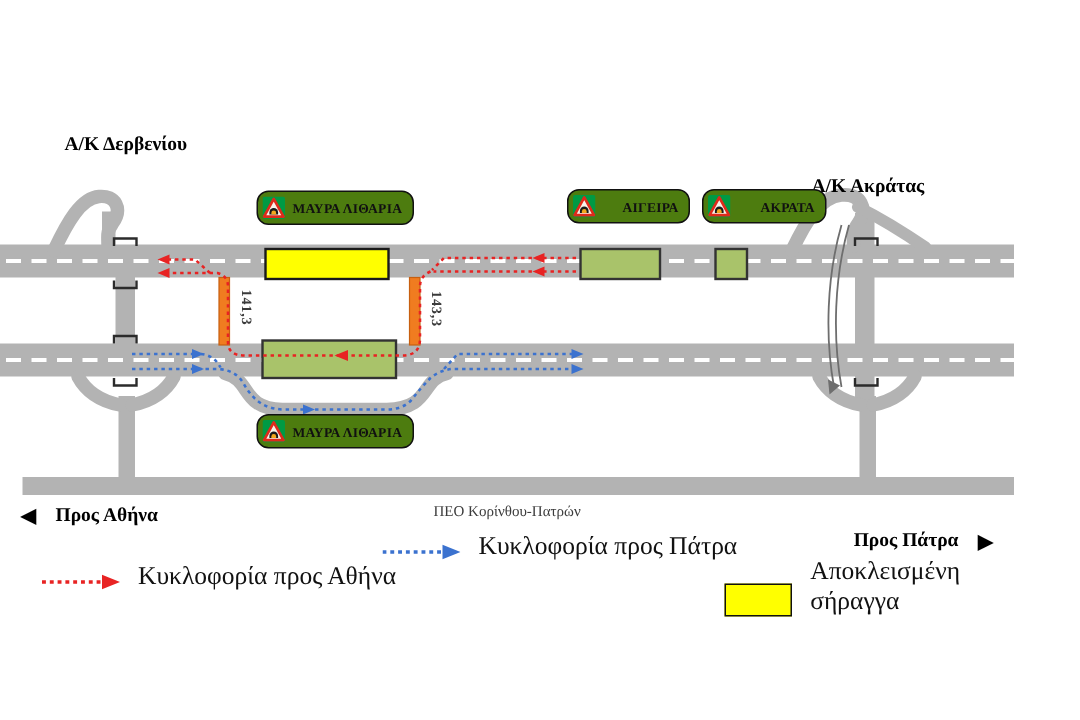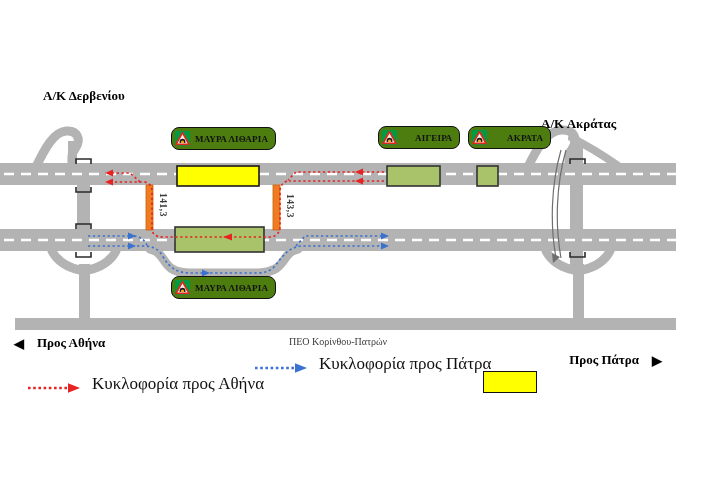--- a/index.html
+++ b/index.html
@@ -204,15 +204,16 @@
       <svg width="52" height="12" viewBox="0 0 52 12">
         <line x1="0" y1="6" x2="40" y2="6" stroke="#3b72cf" stroke-width="2.4" stroke-dasharray="2.6 2.6"></line>
         <polygon points="52,6 40,1.2 40,10.8" fill="#3b72cf"></polygon>
       </svg>
     </span>
     <span>Κυκλοφορία προς Πάτρα</span>
   </div>
 
   <div class="legend-item" style="left:483px;top:371px;">
     <span class="swatch"></span>
+    <span>Αποκλεισμένη σήραγγα</span>
   </div>
 
 </div>
 
 </body></html>

